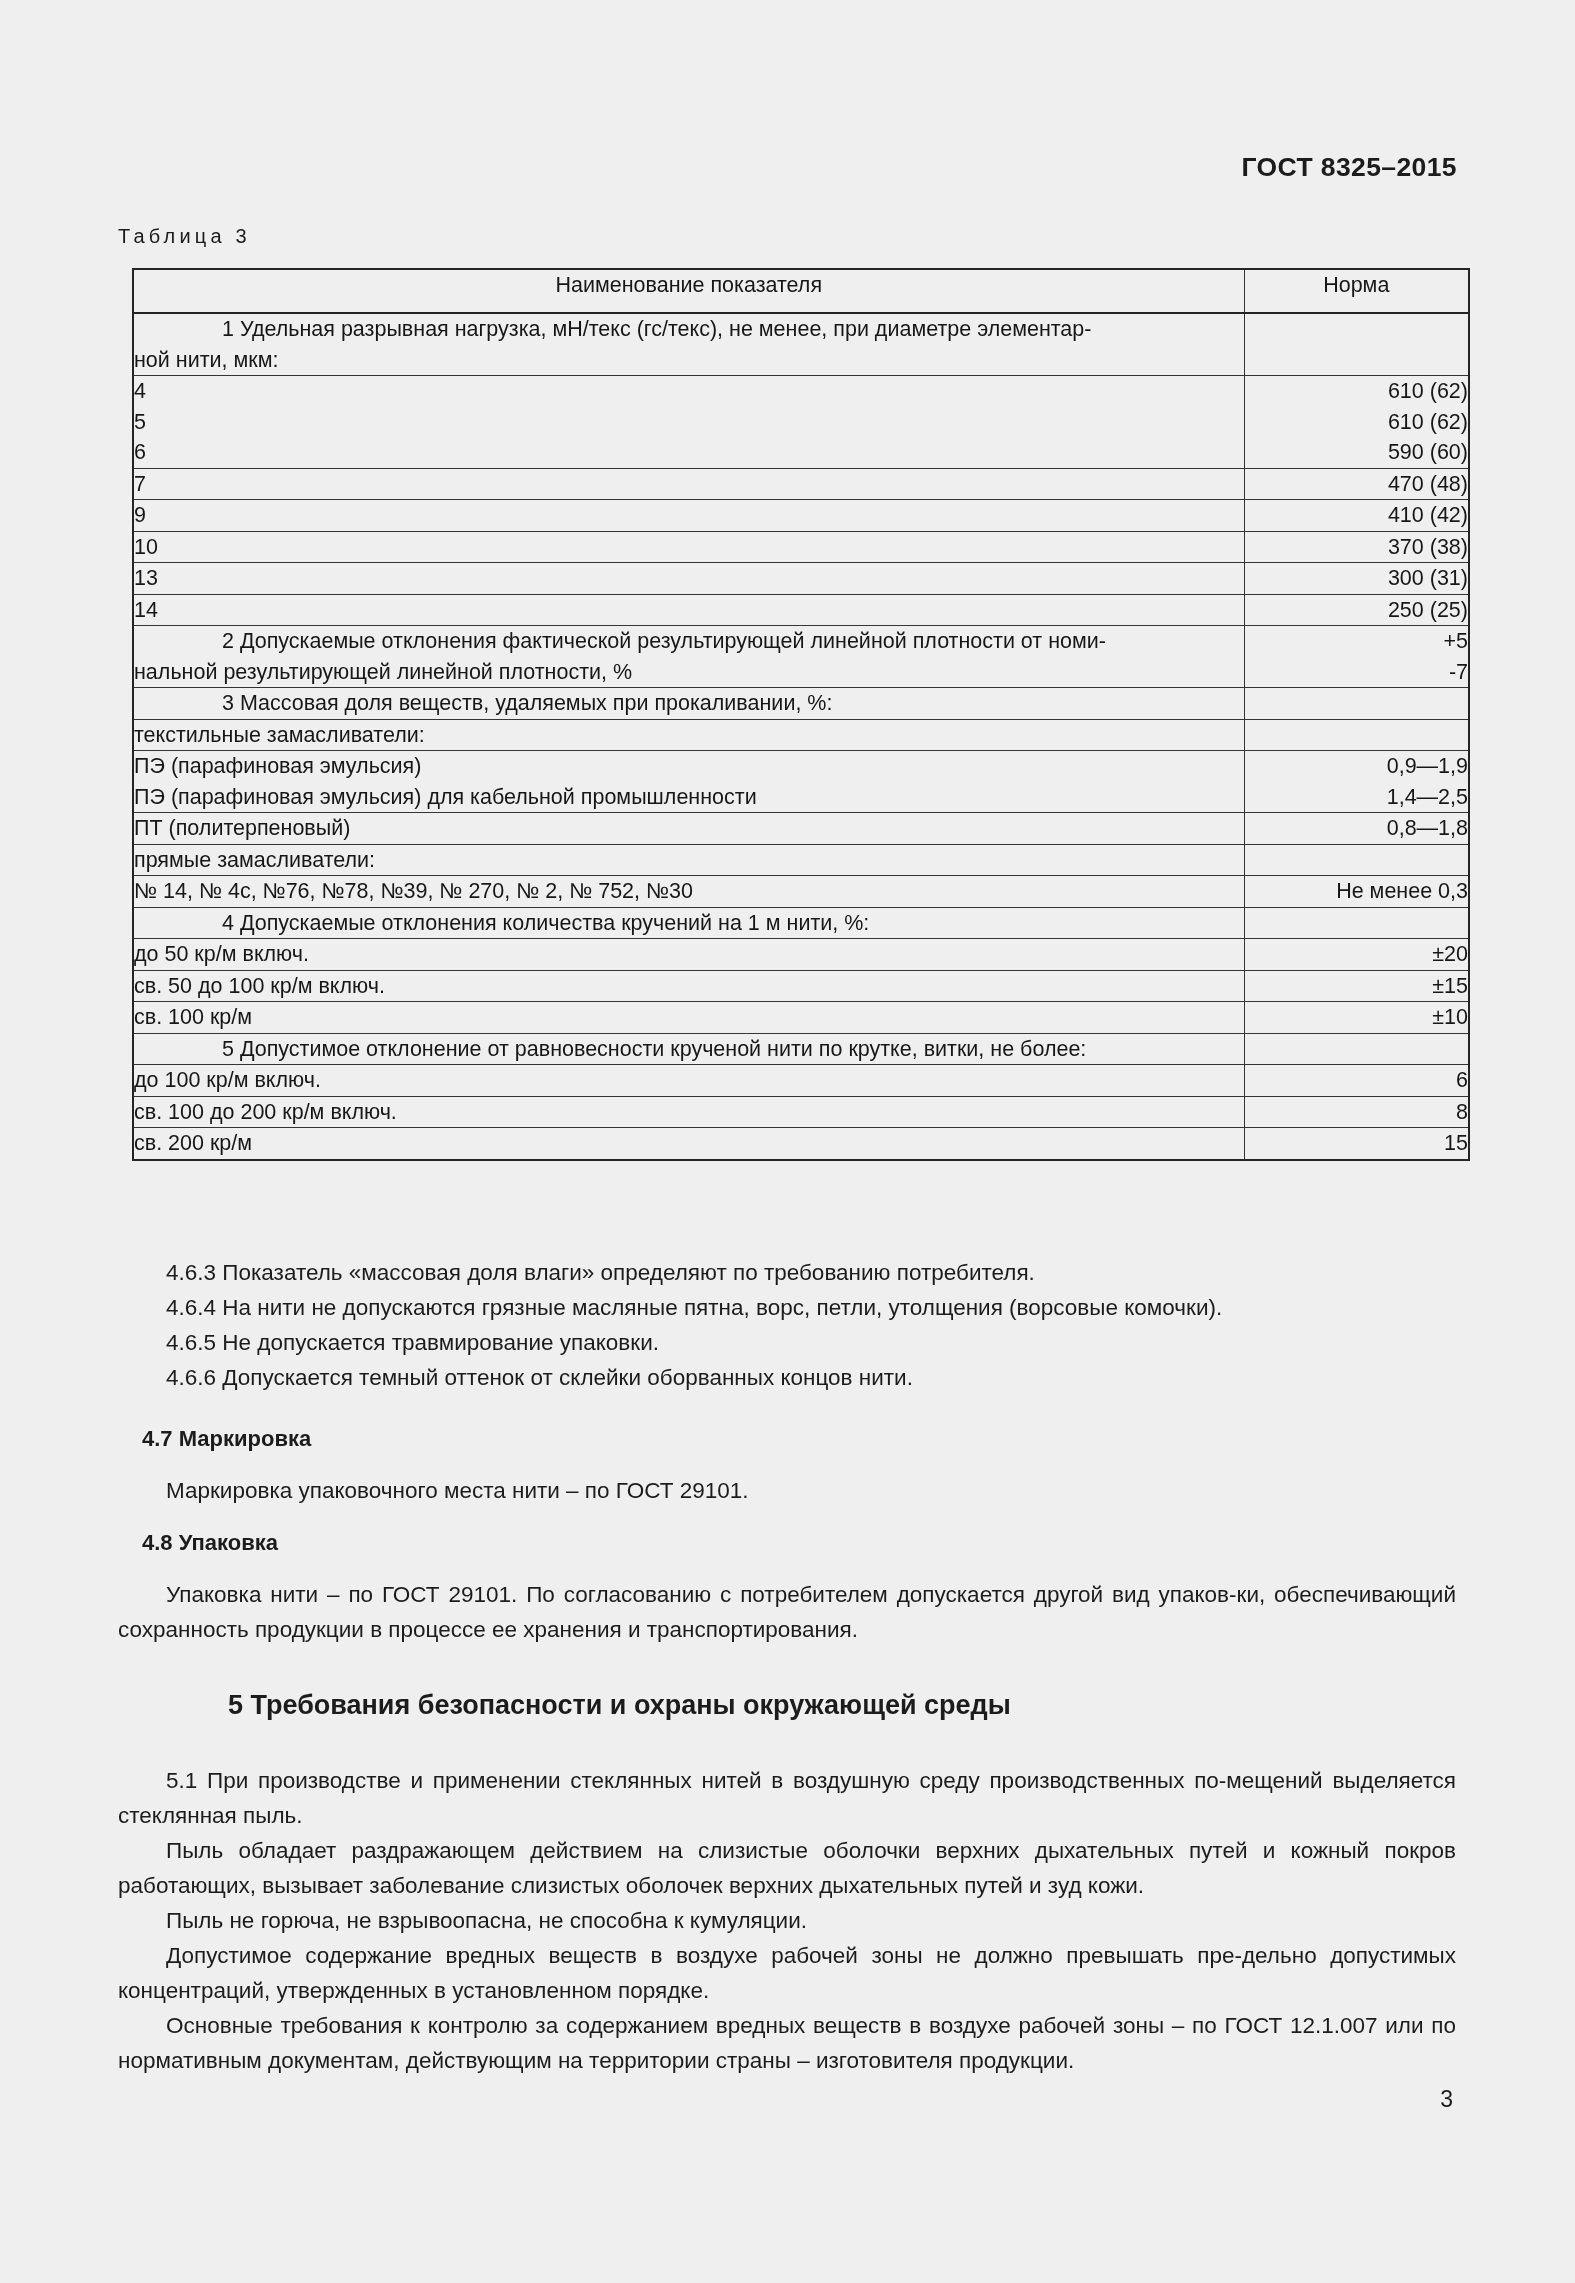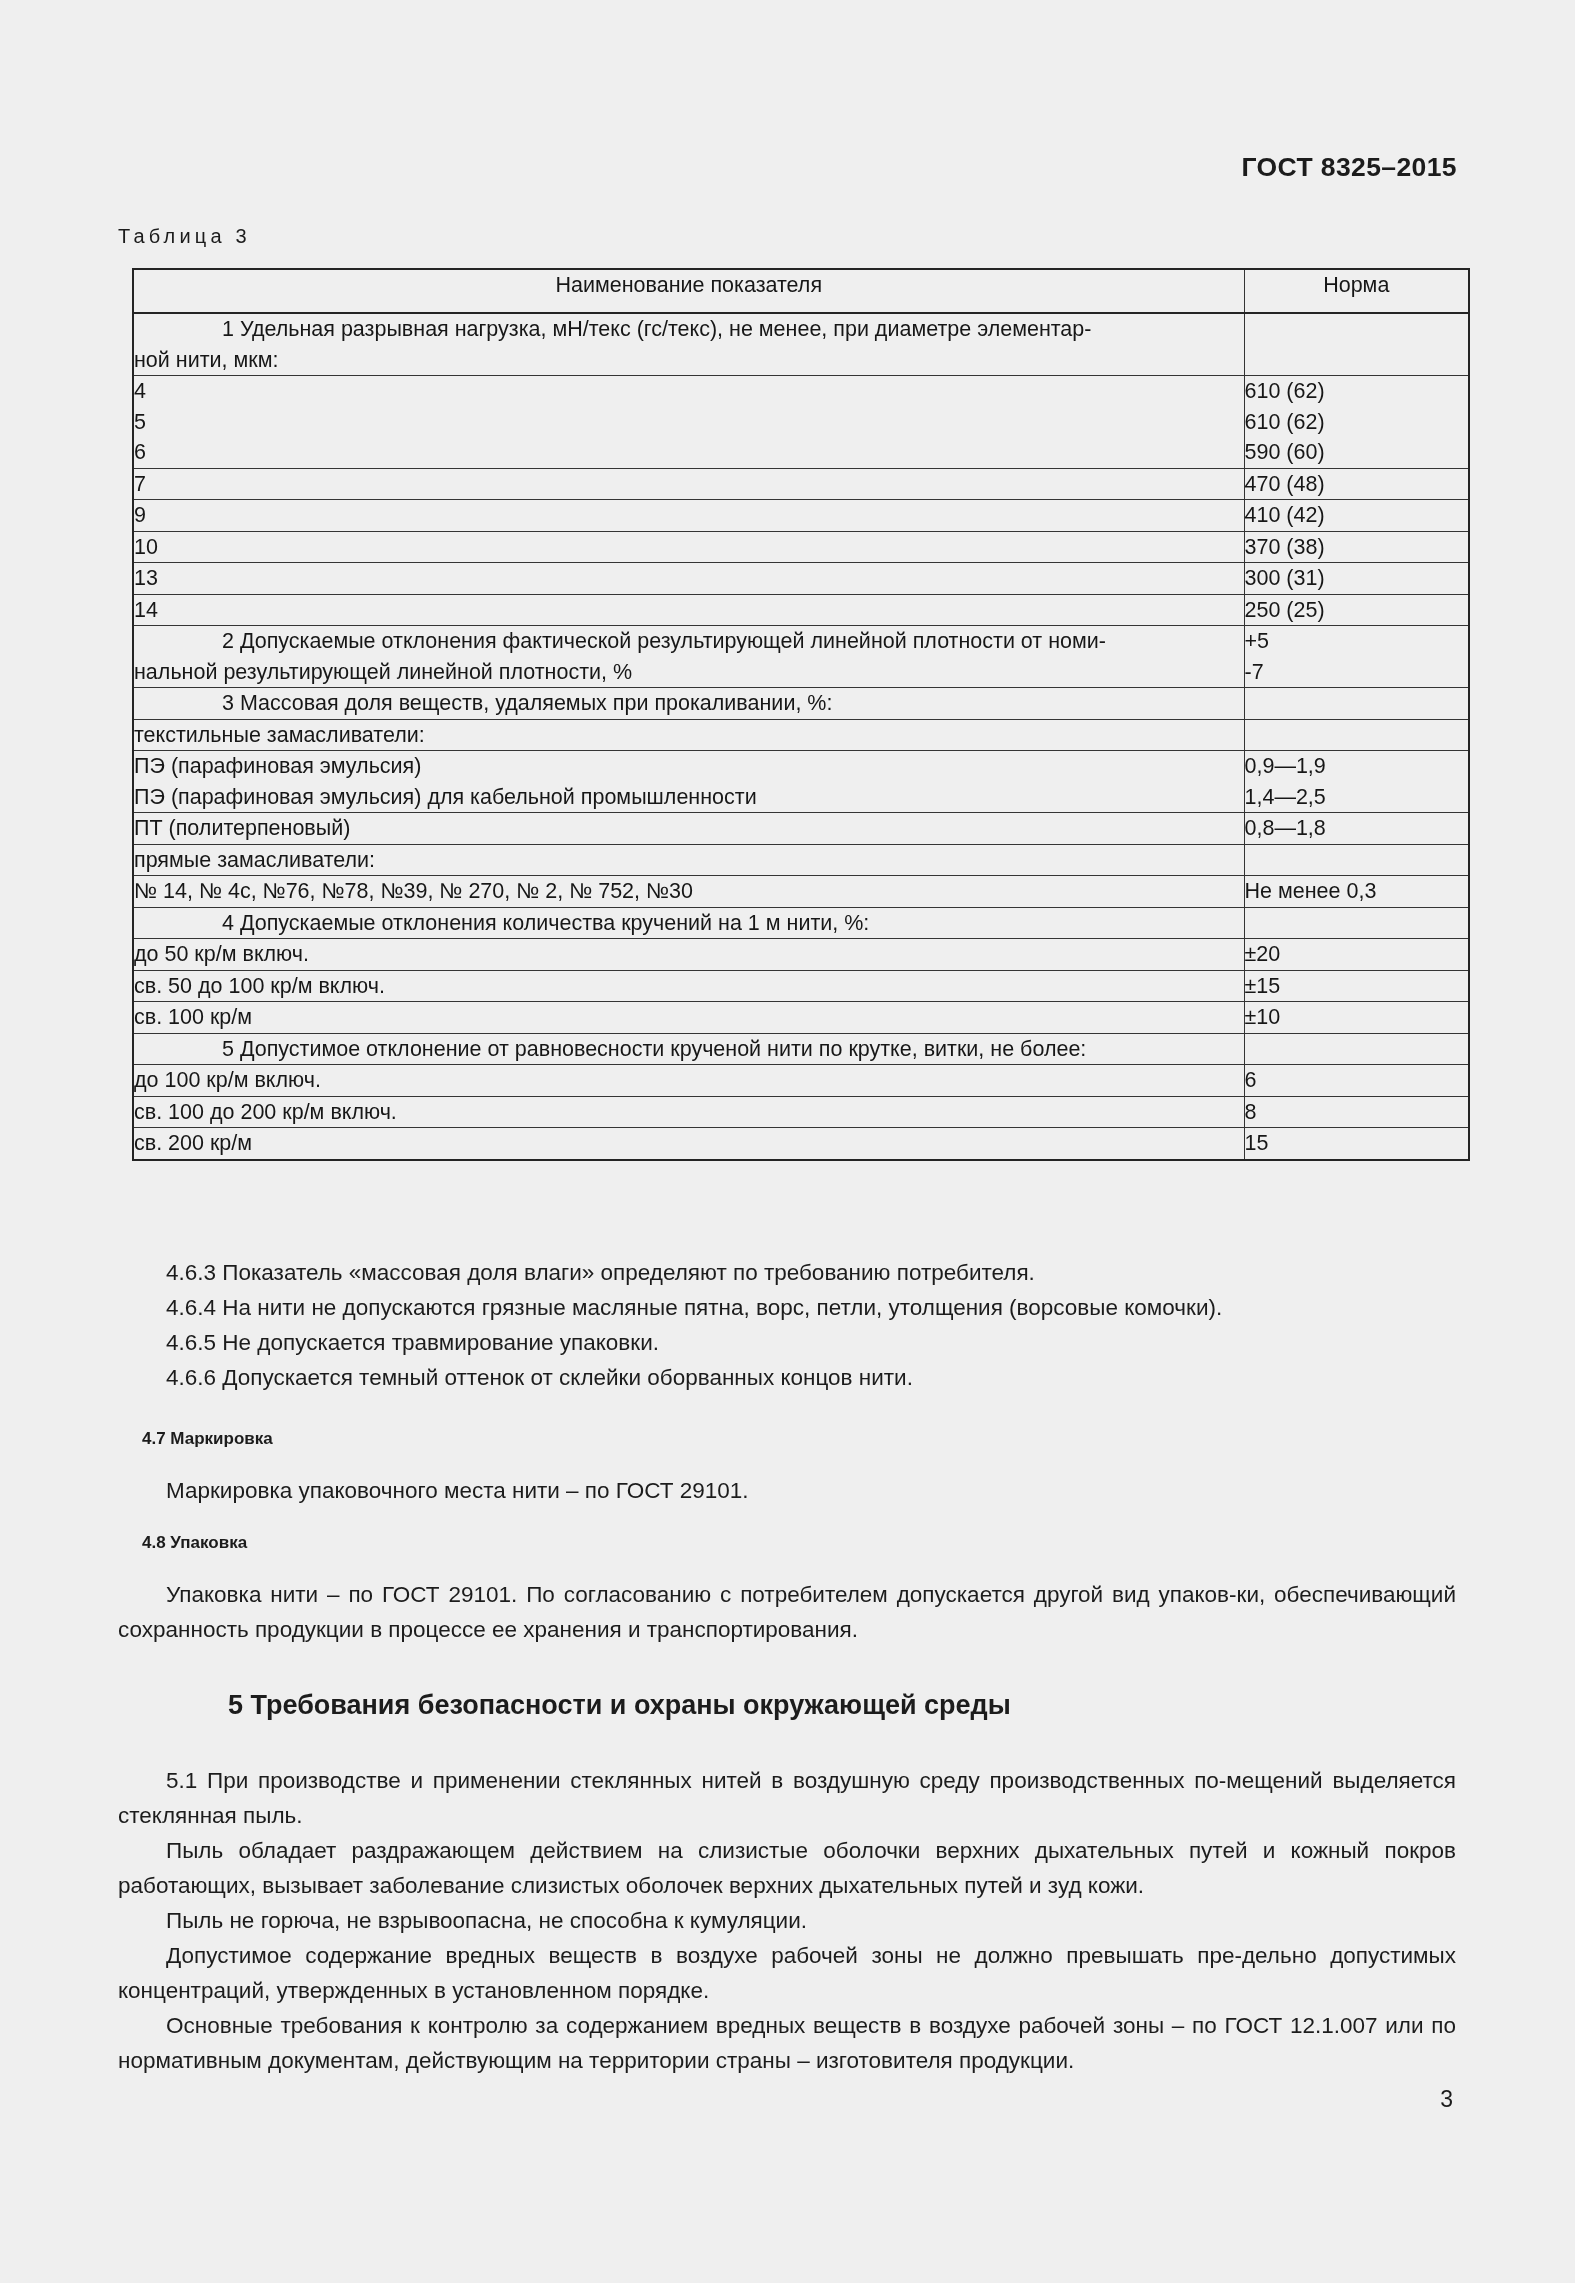--- a/index.html
+++ b/index.html
@@ -50,21 +50,21 @@
     padding: 0;
     vertical-align: top;
     line-height: 1.42;
   }
   .colL { width: 1111px; }
   .colR { width: 225px; }
   td.cl {
     padding: 7px 10px 7px 16px;
   }
   td.cr {
-    text-align: left;
+    text-align: right;
     padding: 7px 8px 7px 8px;
   }
   td.head {
     text-align: center;
     padding: 14px 8px 16px 8px;
     height: 42px;
     vertical-align: middle;
   }
   .ind { display:block; text-indent: 52px; padding-left: 36px; }
   .noind { display:block; }
@@ -82,21 +82,21 @@
   .para {
     margin: 0;
     text-align: justify;
     text-indent: 48px;
     line-height: 35px;
   }
   .para.nojust { text-align: left; }
   .sec-head {
     margin: 0;
     font-weight: bold;
-    font-size: 17px;
+    font-size: 22px;
     text-indent: 24px;
     line-height: 35px;
   }
   .big-head {
     margin: 0;
     font-weight: bold;
     font-size: 27px;
     text-indent: 110px;
     line-height: 36px;
   }

